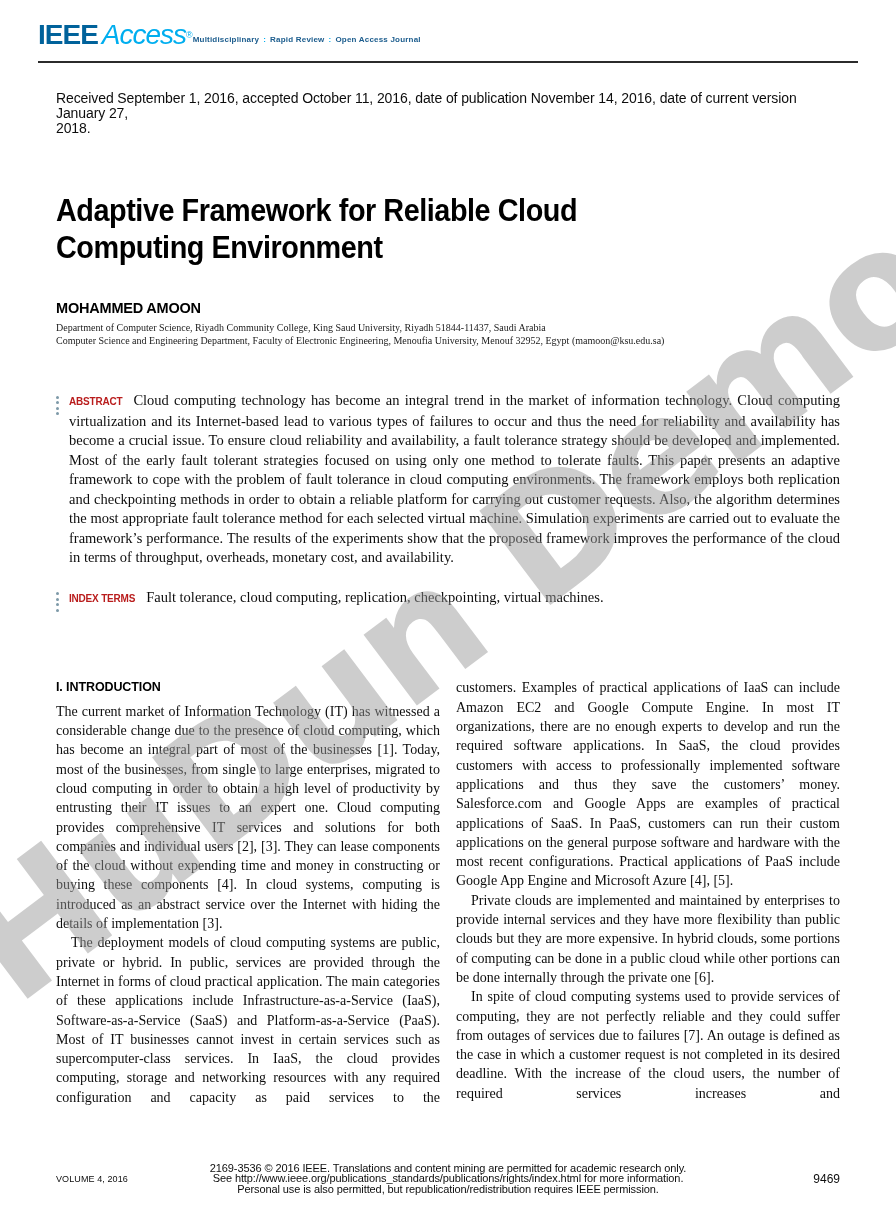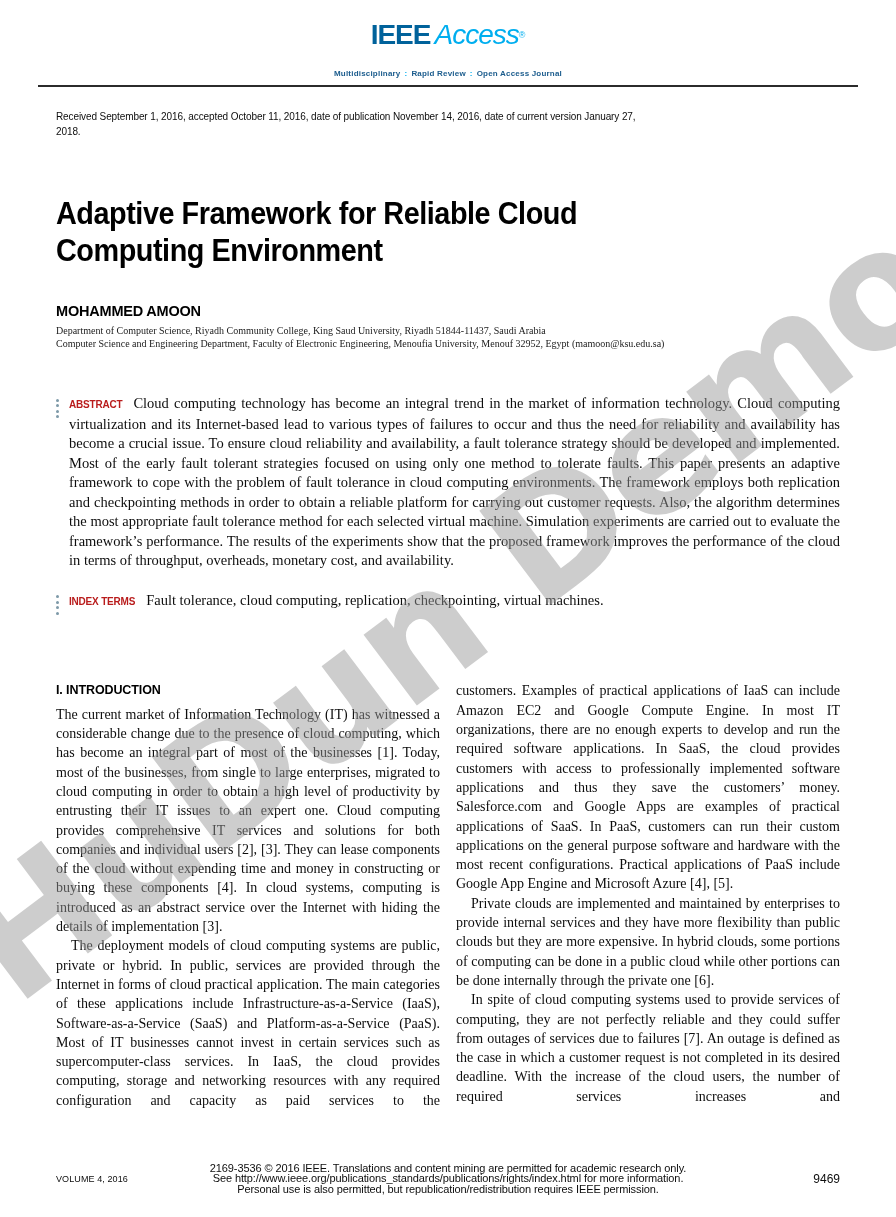--- a/index.html
+++ b/index.html
@@ -4,33 +4,33 @@
 <style>
   * { margin:0; padding:0; box-sizing:border-box; }
   html,body { background:#e8e8e8; }
   .page {
     position:relative; width:896px; height:1217px; background:#ffffff;
     margin:0 auto; overflow:hidden;
     font-family:"Liberation Serif", serif; color:#111;
   }
   
   .header { padding:20px 38px 0 38px; }
-  .logo-wrap { display:flex; flex-direction:column; align-items:center; }
+  .logo-wrap { display:flex; flex-direction:row; align-items:flex-start; }
   .logo-line { font-family:"Liberation Sans", sans-serif; line-height:30px; white-space:nowrap; }
   .logo-ieee { font-weight:bold; font-size:28px; color:#00629B; letter-spacing:-1px; }
   .logo-access { font-style:italic; font-size:28px; color:#00AEEF; letter-spacing:-1px; margin-left:4px; }
   .logo-reg { font-size:9px; color:#00AEEF; vertical-align:top; }
   .logo-tagline { font-family:"Liberation Sans", sans-serif; font-size:8px; font-weight:bold; color:#1B5C8D; margin-top:15px; letter-spacing:0.2px; }
   .logo-tagline .sep { color:#00AEEF; margin:0 4px; font-weight:bold; }
   .header-rule { border:none; border-top:2.5px solid #2b2b2b; margin-top:7px; }
   
   .content { padding:0 56px; }
   .received {
-    margin-top:22px; font-family:"Liberation Sans", sans-serif;
-    font-size:10px; line-height:15px; color:#0d0d0d; letter-spacing:-0.1px;
+    margin-top:28px; font-family:"Liberation Sans", sans-serif;
+    font-size:14px; line-height:15px; color:#0d0d0d; letter-spacing:-0.1px;
   }
   .title {
     margin-top:56px; font-family:"Liberation Sans", sans-serif;
     font-weight:bold; font-size:32px; line-height:37px; color:#000;
     letter-spacing:-0.5px; transform:scaleX(0.9); transform-origin:left top;
     white-space:nowrap;
   }
   .author {
     margin-top:34px; font-family:"Liberation Sans", sans-serif;
     font-weight:bold; font-size:14.5px; letter-spacing:-0.2px; color:#000;

